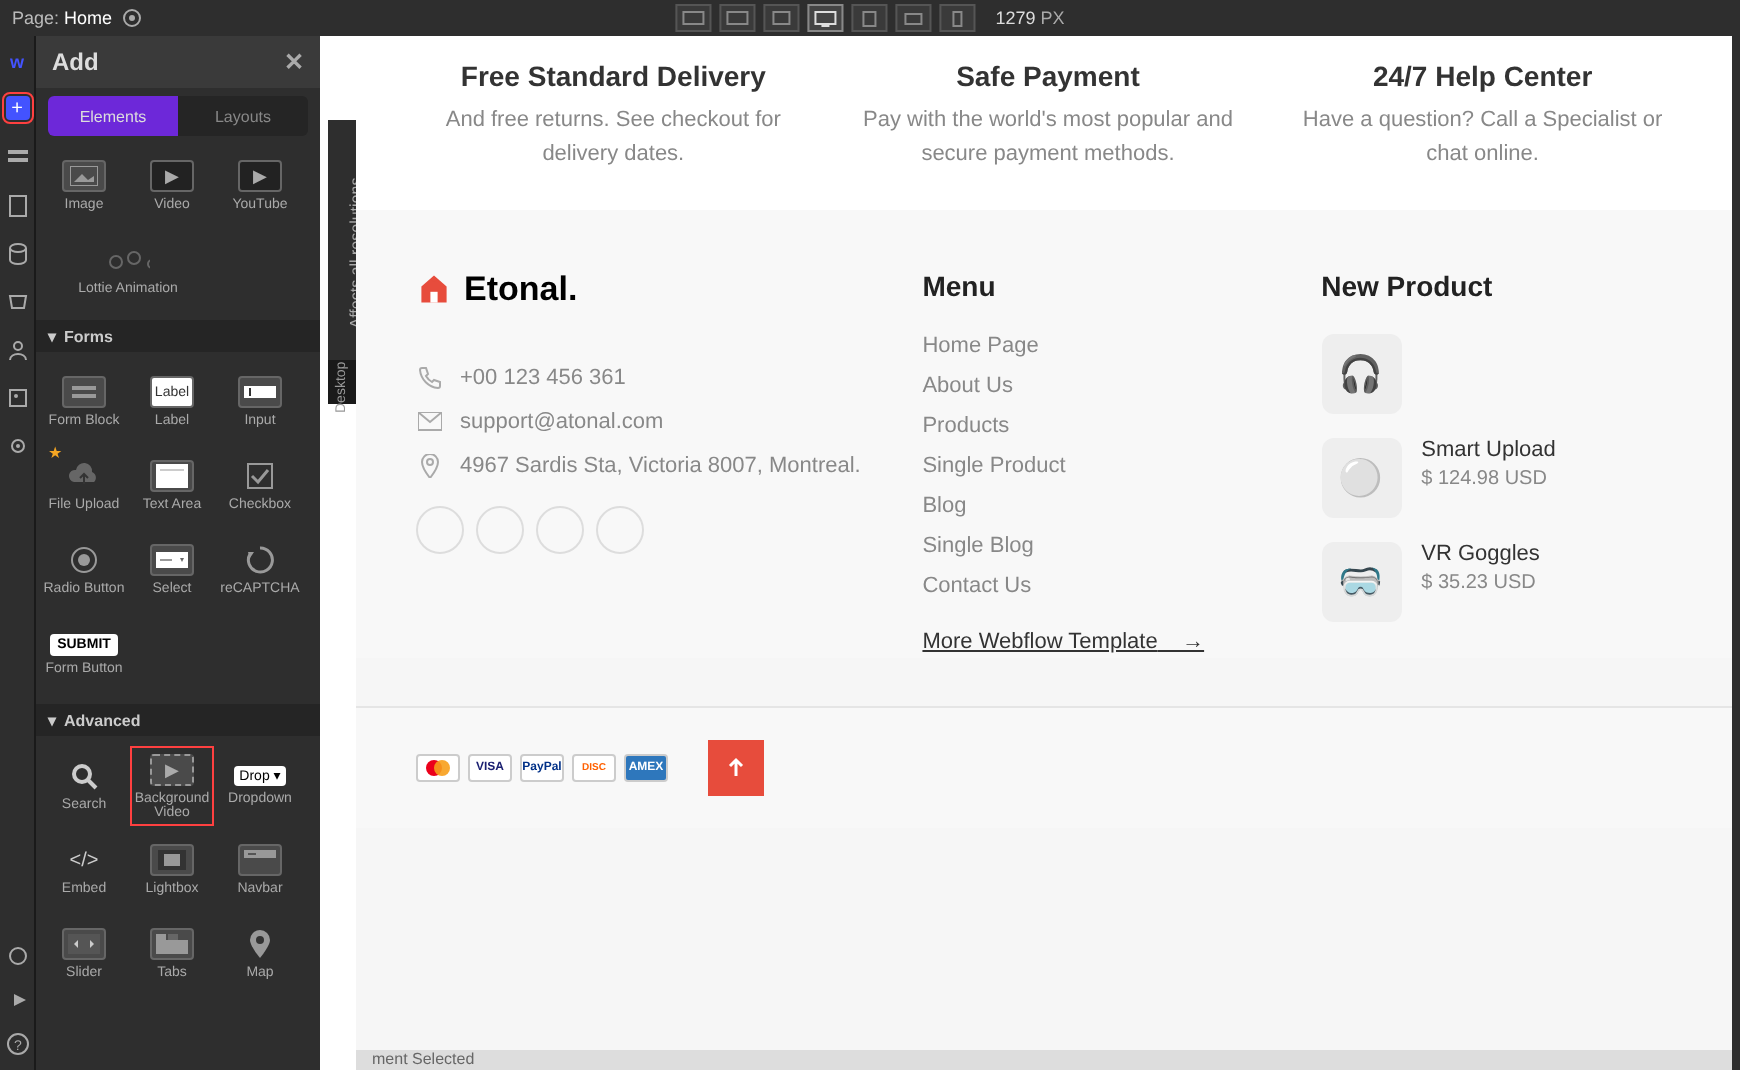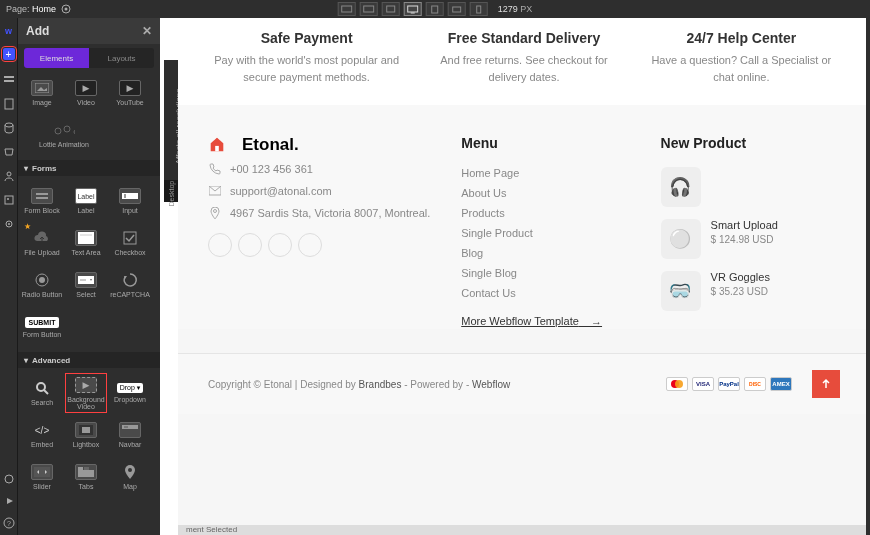--- a/index.html
+++ b/index.html
@@ -46,21 +46,21 @@
 .canvas { position:absolute; left:178px; top:18px; right:0; bottom:10px; background:#f6f6f6;}
 .content { background:#fff; margin:0; padding:12px 20px 0; }
 .cols3 { display:flex; justify-content:space-around; text-align:center; padding-bottom:20px;}
 .c3 { width:30%;}
 .c3 h4 { font-size:14px; color:#333; font-weight:bold; margin-bottom:6px;}
 .c3 p { font-size:11px; color:#888; line-height:1.5;}
 
 .footer { background:#f8f8f8; padding:30px 30px 0 30px; display:flex; gap:20px;}
 .fcol { flex:1;}
 .fcol.brand { flex:1.3;}
-.logo { display:flex; align-items:center; gap:16px; font-size:17px; font-weight:bold; margin-bottom:8px;}
+.logo { display:flex; align-items:center; gap:6px; font-size:17px; font-weight:bold; margin-bottom:28px;}
 .logo-ic { width:18px; height:18px; position:relative;}
 .logo-ic svg { width:18px; height:18px;}
 .contact-row { display:flex; align-items:center; gap:8px; font-size:11px; color:#888; margin-bottom:10px;}
 .contact-row .ci { width:14px; display:flex; justify-content:center;}
 .socials { display:flex; gap:6px; margin-top:14px;}
 .soc { width:24px; height:24px; border:1px solid #ddd; border-radius:50%;}
 
 .fcol h5 { font-size:14px; font-weight:bold; margin-bottom:16px; color:#222;}
 .flink { display:block; font-size:11px; color:#888; margin-bottom:8px; text-decoration:none;}
 .more-link { font-size:11px; color:#333; text-decoration:underline; display:inline-block; margin-top:8px;}
@@ -384,26 +384,26 @@
     <div class="txt">Affects all resolutions</div>
   </div>
 <div class="desk-lbl">
     <div class="t2">Desktop</div>
   </div>
 
 <div class="canvas">
   <div class="content">
     <div class="cols3">
       <div class="c3">
+          <h4>Free Standard Delivery</h4>
+          <p>And free returns. See checkout for delivery dates.</p>
+        </div>
+      <div class="c3">
           <h4>Safe Payment</h4>
           <p>Pay with the world's most popular and secure payment methods.</p>
-        </div>
-      <div class="c3">
-          <h4>Free Standard Delivery</h4>
-          <p>And free returns. See checkout for delivery dates.</p>
         </div>
       <div class="c3">
           <h4>24/7 Help Center</h4>
           <p>Have a question? Call a Specialist or chat online.</p>
         </div>
     </div>
   </div>
 
   <div class="footer">
     <div class="fcol brand">
@@ -478,23 +478,20 @@
           <div class="pimg">🥽</div>
           <div class="pinfo">
             <div class="pn">VR Goggles</div>
             <div class="pp">$ 35.23 USD</div>
           </div>
         </div>
     </div>
   </div>
 
   <div class="copyr">
-    <div>
-      <span>Copyright © Etonal | Designed by </span><span style="color:#555;">Brandbes</span><span> - Powered by - </span><span style="color:#555;">Webflow</span>
-    </div>
     <div style="display:flex; align-items:center; gap:20px;">
       <div class="pay-icons">
         <div class="pay-ic" style="color:#e67e22;">
             <svg width="16" height="10">
               <circle cx="6" cy="5" r="4" fill="#eb001b"></circle>
               <circle cx="10" cy="5" r="4" fill="#f79e1b" fill-opacity="0.9"></circle>
             </svg>
           </div>
         <div class="pay-ic" style="color:#1a1f71;">VISA</div>
         <div class="pay-ic" style="color:#003087;">PayPal</div>

